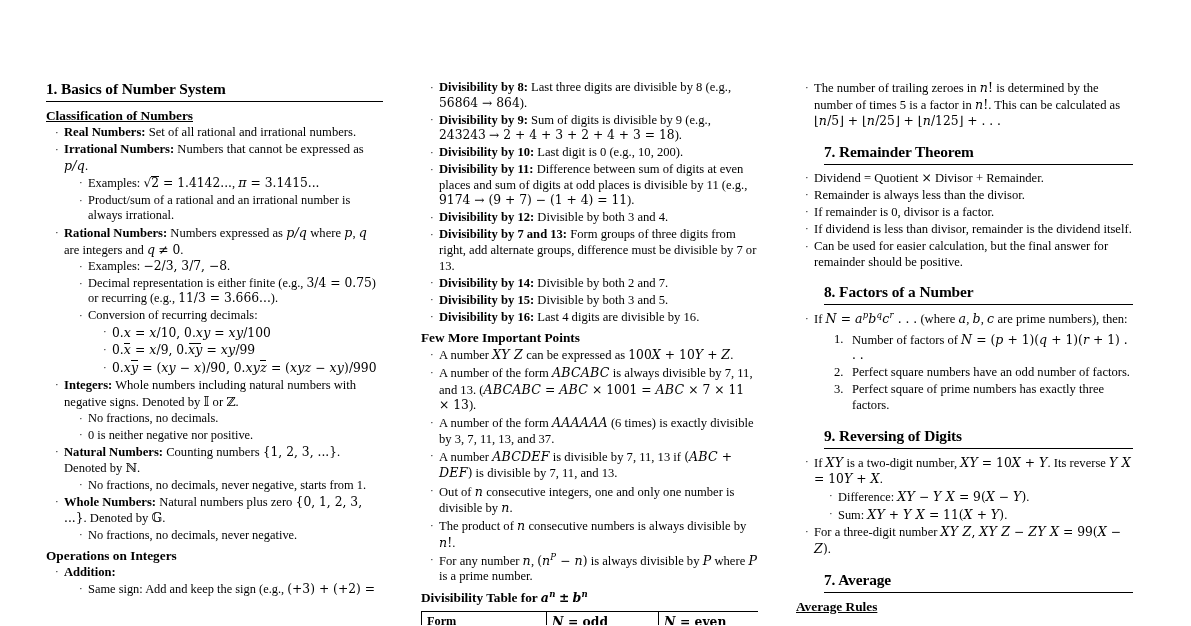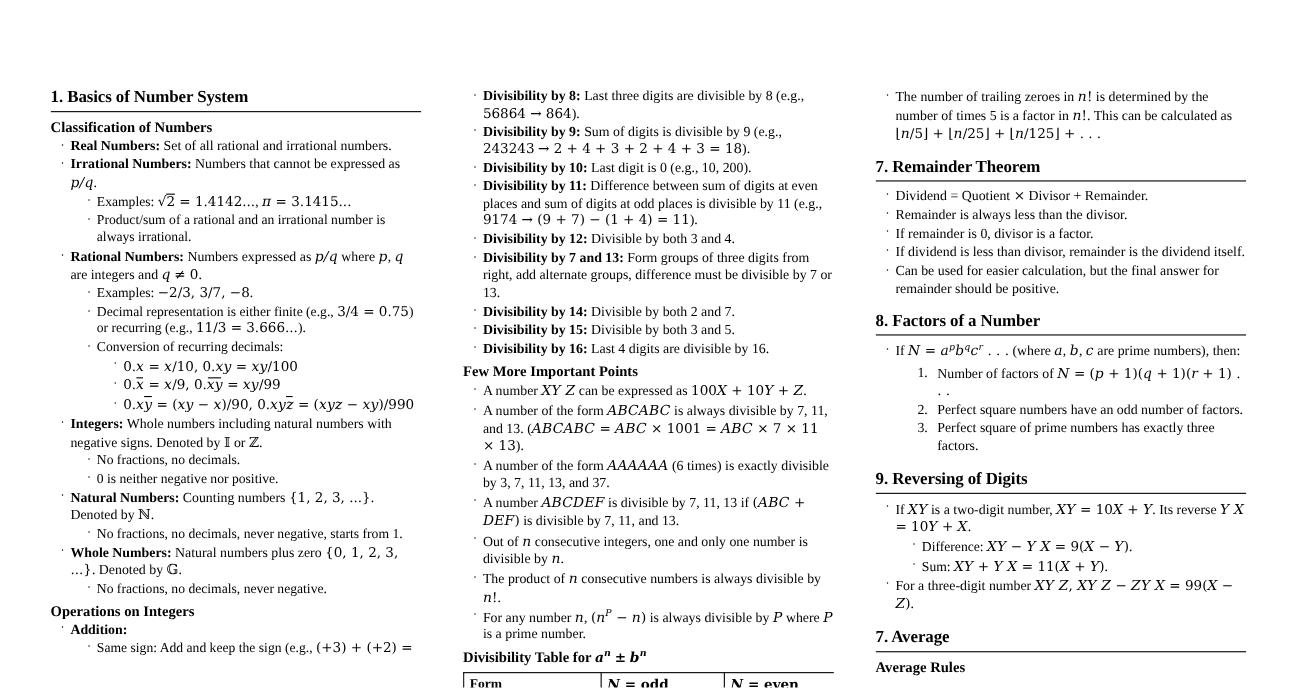--- a/index.html
+++ b/index.html
@@ -46,29 +46,29 @@
     letter-spacing: -0.1px;
   }
   .rule {
     border: 0;
     border-top: 1.6px solid #000;
     margin: 0 0 6px 0;
     height: 0;
     width: 100%;
   }
   .sec-block { margin-bottom: 2px; }
-  .sec-block.spaced { margin-top: 13px; }
+  .sec-block.spaced { margin-top: 13px; margin-left: 28px; }
 
   h2.subhead {
     font-size: 13.3px;
     font-weight: bold;
     margin: 5px 0 1px 0;
     line-height: 1.2;
   }
-  h2.subhead.first { margin-top: 1px; }
+  h2.subhead.first { margin-top: 1px; text-decoration: underline; }
 
   
   ul, ol {
     margin: 0;
     padding: 0;
     list-style: none;
   }
   li {
     font-size: 12.6px;
     line-height: 1.235;

